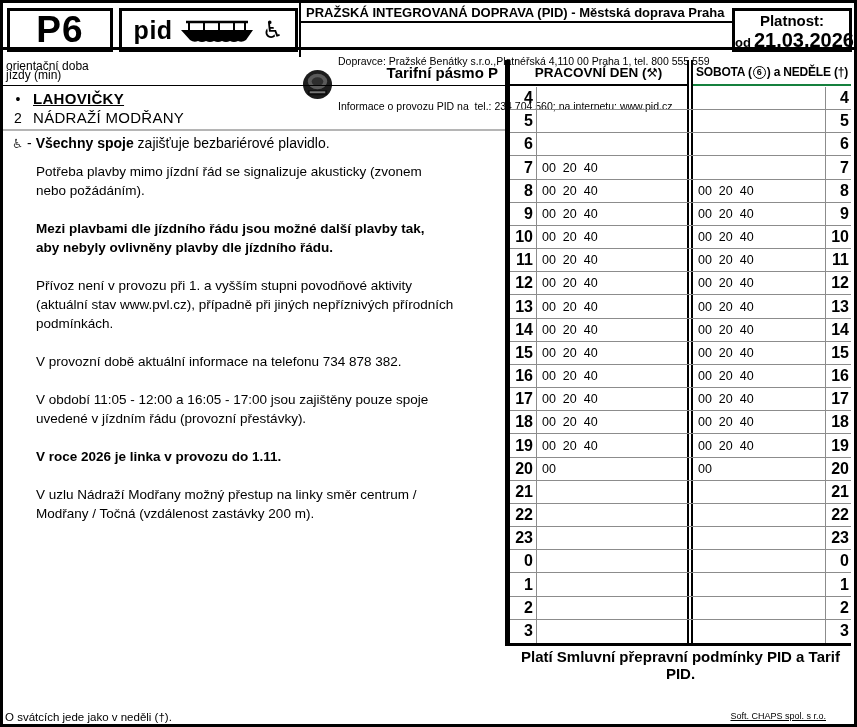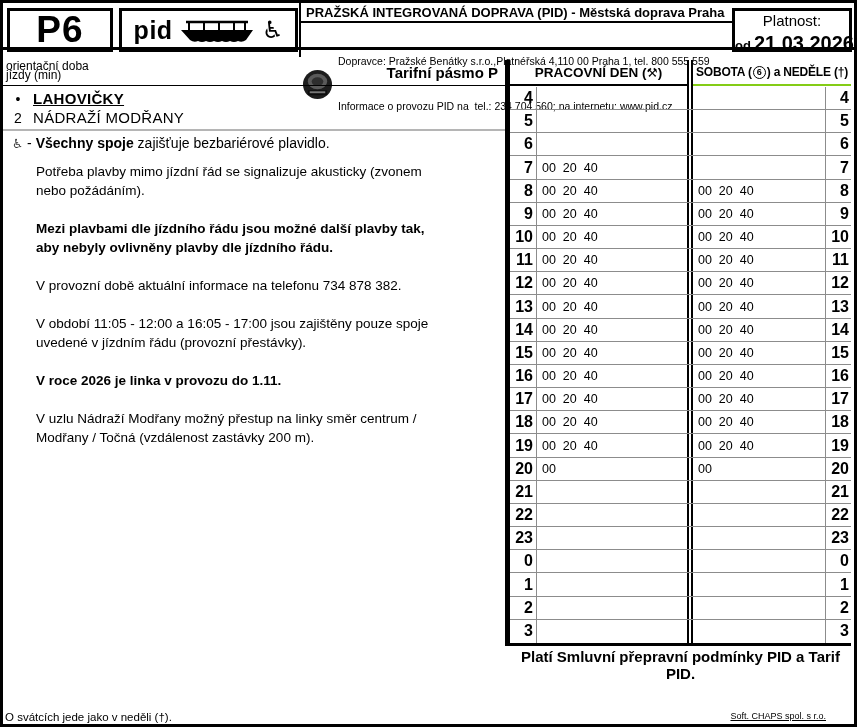--- a/index.html
+++ b/index.html
@@ -15,31 +15,31 @@
              display:flex; align-items:center; justify-content:space-evenly; padding:7px 4px; }
   .pidlogo { font-weight:bold; font-size:25px; letter-spacing:0.5px; }
   .wheelchair-big { font-family:"DejaVu Sans",sans-serif; font-size:24px; line-height:1; }
   .infobox { position:absolute; left:296px; top:0; width:433px; height:54px; border-left:2px solid #000; }
   .info-title { height:20px; border-bottom:2px solid #000; font-weight:bold; font-size:13px; line-height:19px;
                 padding-left:5px; white-space:nowrap; overflow:hidden; }
   .info-body { display:flex; align-items:center; padding-top:1px; }
   .seal { width:31px; height:31px; margin-left:1px; flex:0 0 auto; }
   .info-lines { padding-left:5px; font-size:10.5px; line-height:15px; white-space:pre; }
   .platnostbox { position:absolute; right:2px; top:5px; width:120px; height:44px; border:3px solid #000; text-align:center; }
-  .platnost-label { font-weight:normal; font-size:15px; line-height:17px; margin-top:1px; }
-  .platnost-date { font-weight:bold; font-size:20px; line-height:28px; white-space:nowrap; }
+  .platnost-label { font-weight:bold; font-size:15px; line-height:17px; margin-top:1px; }
+  .platnost-date { font-weight:bold; font-size:20px; line-height:23px; white-space:nowrap; }
   .platnost-date .od { font-size:13px; font-weight:bold; margin-right:3px; }
 
   
   .subheader-left { position:absolute; left:0; top:57px; width:502px; height:26px; border-bottom:1px solid #000; }
   .duration-note { position:absolute; left:3px; top:2px; font-size:12px; line-height:9px; white-space:pre-line; }
   .tariff { position:absolute; right:7px; bottom:4px; font-weight:bold; font-size:15px; }
   .wd-header { position:absolute; left:507px; top:57px; width:177px; height:26px; border-bottom:2px solid #000;
                display:flex; align-items:center; justify-content:center; font-weight:bold; font-size:13.5px; white-space:pre; }
-  .we-header { position:absolute; left:690px; top:57px; width:158px; height:26px; border-bottom:2px solid #84cc16;
+  .we-header { position:absolute; left:690px; top:57px; width:158px; height:26px; border-bottom:2px solid #15803d;
                display:flex; align-items:center; justify-content:center; font-weight:bold; font-size:12px;
                letter-spacing:-0.2px; white-space:pre; }
   .hammer { font-family:"DejaVu Sans",sans-serif; font-size:12.5px; }
   .circle6 { display:inline-flex; width:13px; height:13px; border:1.5px solid #000; border-radius:50%;
              align-items:center; justify-content:center; font-size:9px; font-weight:bold; margin:0 1px; flex:0 0 auto; }
 
   
   .divider-thick { position:absolute; left:502px; top:57px; width:5px; height:586px; background:#000; }
   .divider-double { position:absolute; left:684px; top:57px; width:6px; height:583px;
                     border-left:2px solid #000; border-right:2px solid #000; background:#fff; }
@@ -331,20 +331,23 @@
   <div class="gray-line"></div>
 
   <div class="access-note"><span class="wc">♿</span><span> - </span><b>Všechny spoje</b><span> zajišťuje bezbariérové plavidlo.</span>
   </div>
 
   <div class="notes">
       <div class="note-par">Potřeba plavby mimo jízdní řád se signalizuje akusticky (zvonem
 nebo požádáním).</div>
       <div class="note-par bold">Mezi plavbami dle jízdního řádu jsou možné další plavby tak,
 aby nebyly ovlivněny plavby dle jízdního řádu.</div>
+      <div class="note-par">Přívoz není v provozu při 1. a vyšším stupni povodňové aktivity
+(aktuální stav www.pvl.cz), případně při jiných nepříznivých přírodních
+podmínkách.</div>
       <div class="note-par">V provozní době aktuální informace na telefonu 734 878 382.</div>
       <div class="note-par">V období 11:05 - 12:00 a 16:05 - 17:00 jsou zajištěny pouze spoje
 uvedené v jízdním řádu (provozní přestávky).</div>
       <div class="note-par bold">V roce 2026 je linka v provozu do 1.11.</div>
       <div class="note-par">V uzlu Nádraží Modřany možný přestup na linky směr centrum /
 Modřany / Točná (vzdálenost zastávky 200 m).</div>
     </div>
 
   <div class="footer-left">O svátcích jede jako v neděli (†).</div>
   <div class="footer-right">Soft. CHAPS spol. s r.o.</div>

